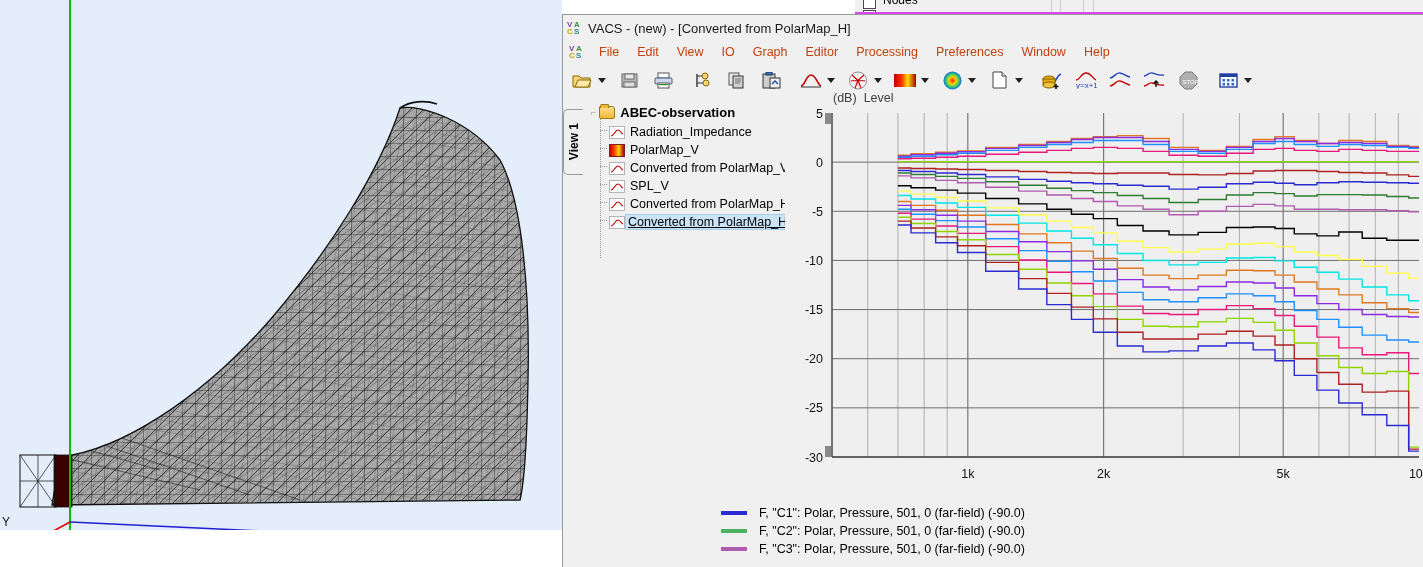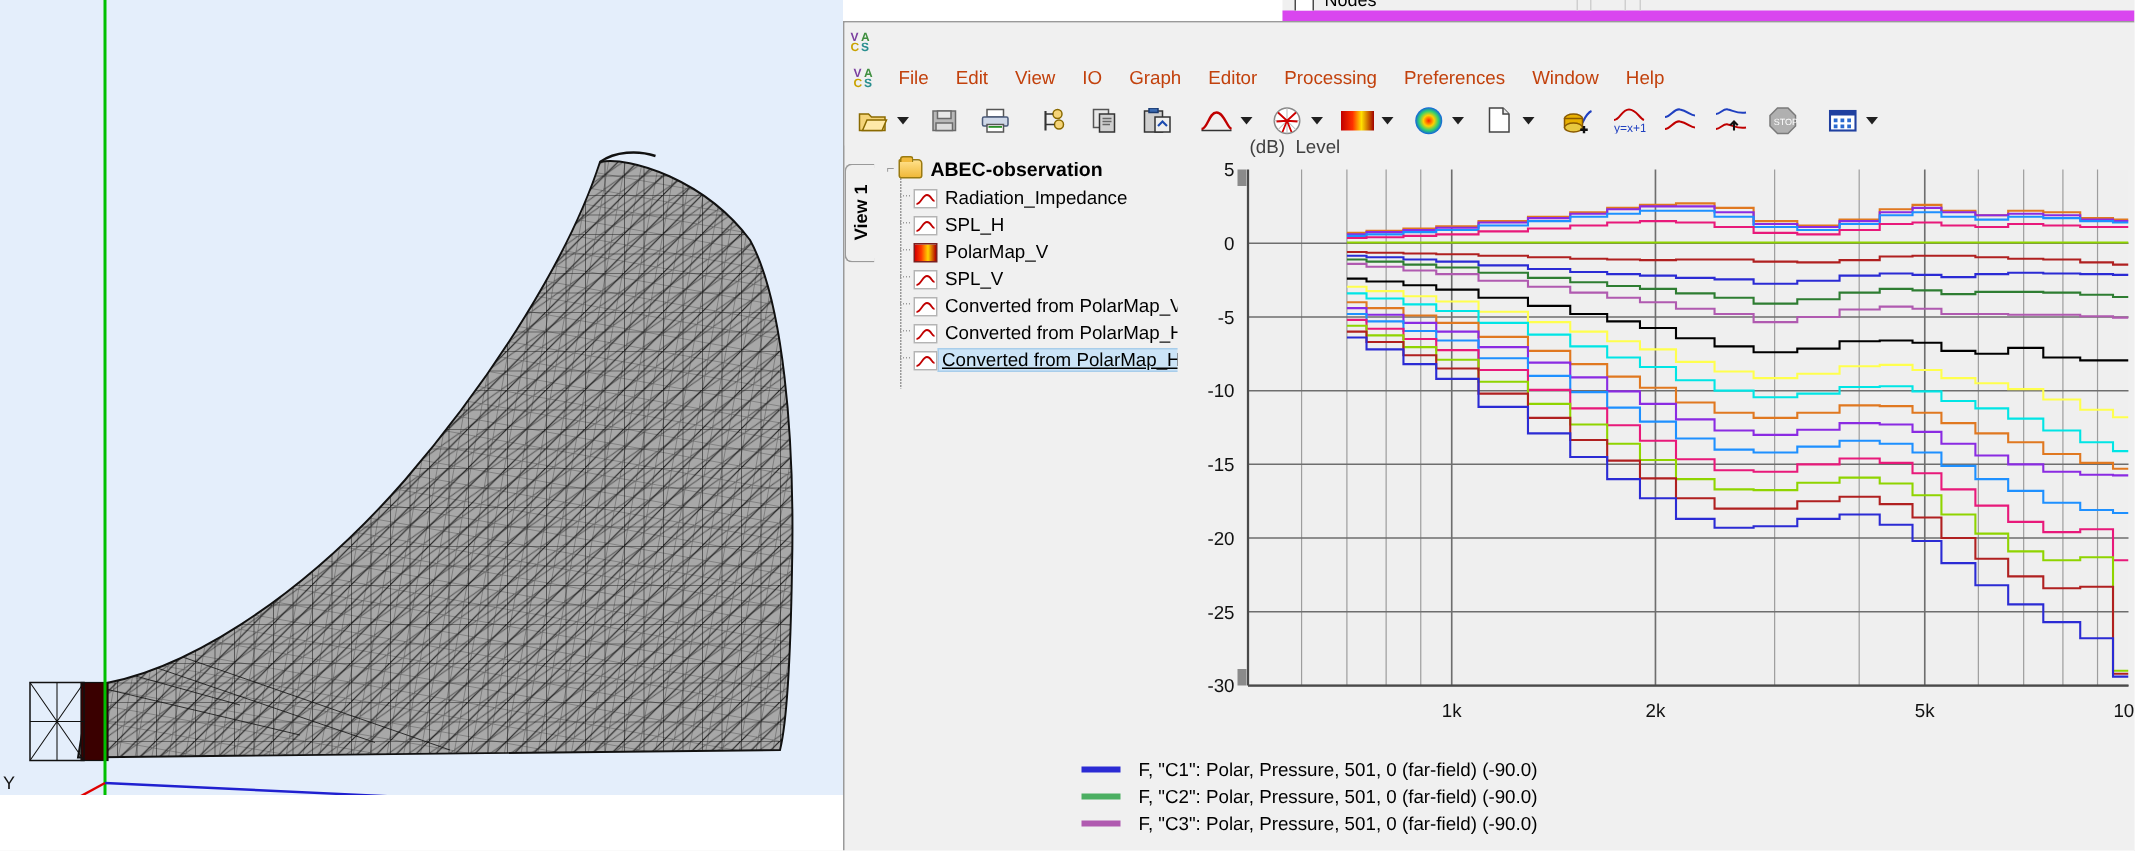--- a/index.html
+++ b/index.html
@@ -24,21 +24,21 @@
     background: #ffffff;
   }
   #abec-axes { position: absolute; left: 0; top: 0; }
   #abec-mesh { position: absolute; left: 0; top: 0; }
 
   
   #bg-dialog {
     position: absolute; left: 855px; top: 0px;
     width: 568px; height: 14px;
     background: #f0f0f0;
-    border-bottom: 7px solid #d946ef;
+    border-bottom: 2px solid #d946ef;
     overflow: hidden;
   }
   #bg-dialog .chk {
     position: absolute; left: 8px; top: -4px;
     width: 13px; height: 13px;
     border: 1px solid #4a4a4a; background: #fff;
   }
   #bg-dialog .chk2 {
     position: absolute; left: 8px; top: 10px;
     width: 13px; height: 13px;
@@ -251,20 +251,21 @@
 
 <div id="vacs">
 
   <div class="titlebar">
     <div class="vacs-logo">
       <span class="v">V</span>
       <span class="a">A</span>
       <span class="c">C</span>
       <span class="s">S</span>
     </div>
+    <div class="title-text">VACS - (new) - [Converted from PolarMap_H]</div>
   </div>
 
   <div class="menubar">
     <div class="vacs-logo" style="margin-right:6px;margin-left:2px">
       <span class="v">V</span>
       <span class="a">A</span>
       <span class="c">C</span>
       <span class="s">S</span>
     </div>
     <div class="menu-item">File</div>
@@ -480,54 +481,45 @@
         <span class="tree-tick" style="top:9px"></span>
         <span class="ico ico-curve">
           <svg width="14" height="11">
               <path d="M1 9 C4 9 5 3 8 3 C11 3 11 7 13 7" fill="none" stroke="#c00000" stroke-width="1.2"></path>
             </svg>
         </span>
         <span class="node-label">Radiation_Impedance</span>
       </div>
 
 
+
+      <div class="tree-row child">
+        <span class="tree-tick" style="top:9px"></span>
+        <span class="ico ico-map"></span>
+        <span class="node-label">PolarMap_V</span>
+      </div>
+
       <div class="tree-row child">
         <span class="tree-tick" style="top:9px"></span>
         <span class="ico ico-curve">
           <svg width="14" height="11">
               <path d="M1 9 C4 9 5 3 8 3 C11 3 11 7 13 7" fill="none" stroke="#c00000" stroke-width="1.2"></path>
             </svg>
         </span>
-        <span class="node-label">SPL_H</span>
-      </div>
-
-      <div class="tree-row child">
-        <span class="tree-tick" style="top:9px"></span>
-        <span class="ico ico-map"></span>
-        <span class="node-label">PolarMap_V</span>
+        <span class="node-label">Converted from PolarMap_V</span>
       </div>
 
       <div class="tree-row child">
         <span class="tree-tick" style="top:9px"></span>
         <span class="ico ico-curve">
           <svg width="14" height="11">
               <path d="M1 9 C4 9 5 3 8 3 C11 3 11 7 13 7" fill="none" stroke="#c00000" stroke-width="1.2"></path>
             </svg>
         </span>
         <span class="node-label">SPL_V</span>
-      </div>
-
-      <div class="tree-row child">
-        <span class="tree-tick" style="top:9px"></span>
-        <span class="ico ico-curve">
-          <svg width="14" height="11">
-              <path d="M1 9 C4 9 5 3 8 3 C11 3 11 7 13 7" fill="none" stroke="#c00000" stroke-width="1.2"></path>
-            </svg>
-        </span>
-        <span class="node-label">Converted from PolarMap_V</span>
       </div>
 
       <div class="tree-row child">
         <span class="tree-tick" style="top:9px"></span>
         <span class="ico ico-curve">
           <svg width="14" height="11">
               <path d="M1 9 C4 9 5 3 8 3 C11 3 11 7 13 7" fill="none" stroke="#c00000" stroke-width="1.2"></path>
             </svg>
         </span>
         <span class="node-label">Converted from PolarMap_H</span>

